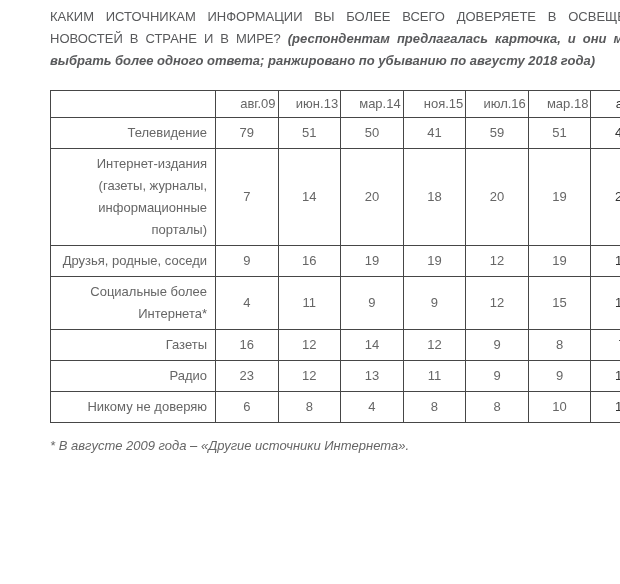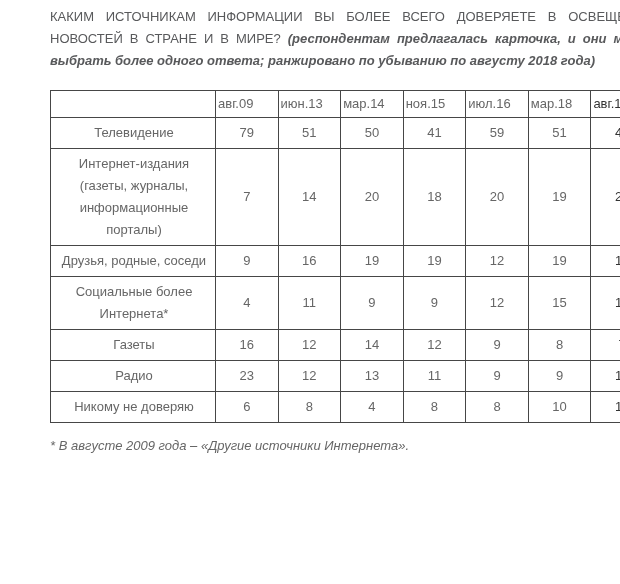--- a/index.html
+++ b/index.html
@@ -35,28 +35,28 @@
   table.data th,
   table.data td {
     border: 1px solid #464646;
     font-size: 13px;
     line-height: 22px;
     color: #666666;
     background: #ffffff;
   }
   table.data th {
     font-weight: normal;
-    text-align: left;
+    text-align: right;
     padding: 2px 2px;
   }
   table.data td {
     padding: 4px 8px;
   }
   table.data td.label {
-    text-align: center;
+    text-align: right;
     padding-left: 10px;
   }
   table.data td.num {
     text-align: center;
   }
   table.data th.last,
   table.data td.last {
     font-weight: normal;
     color: #333333;
   }

